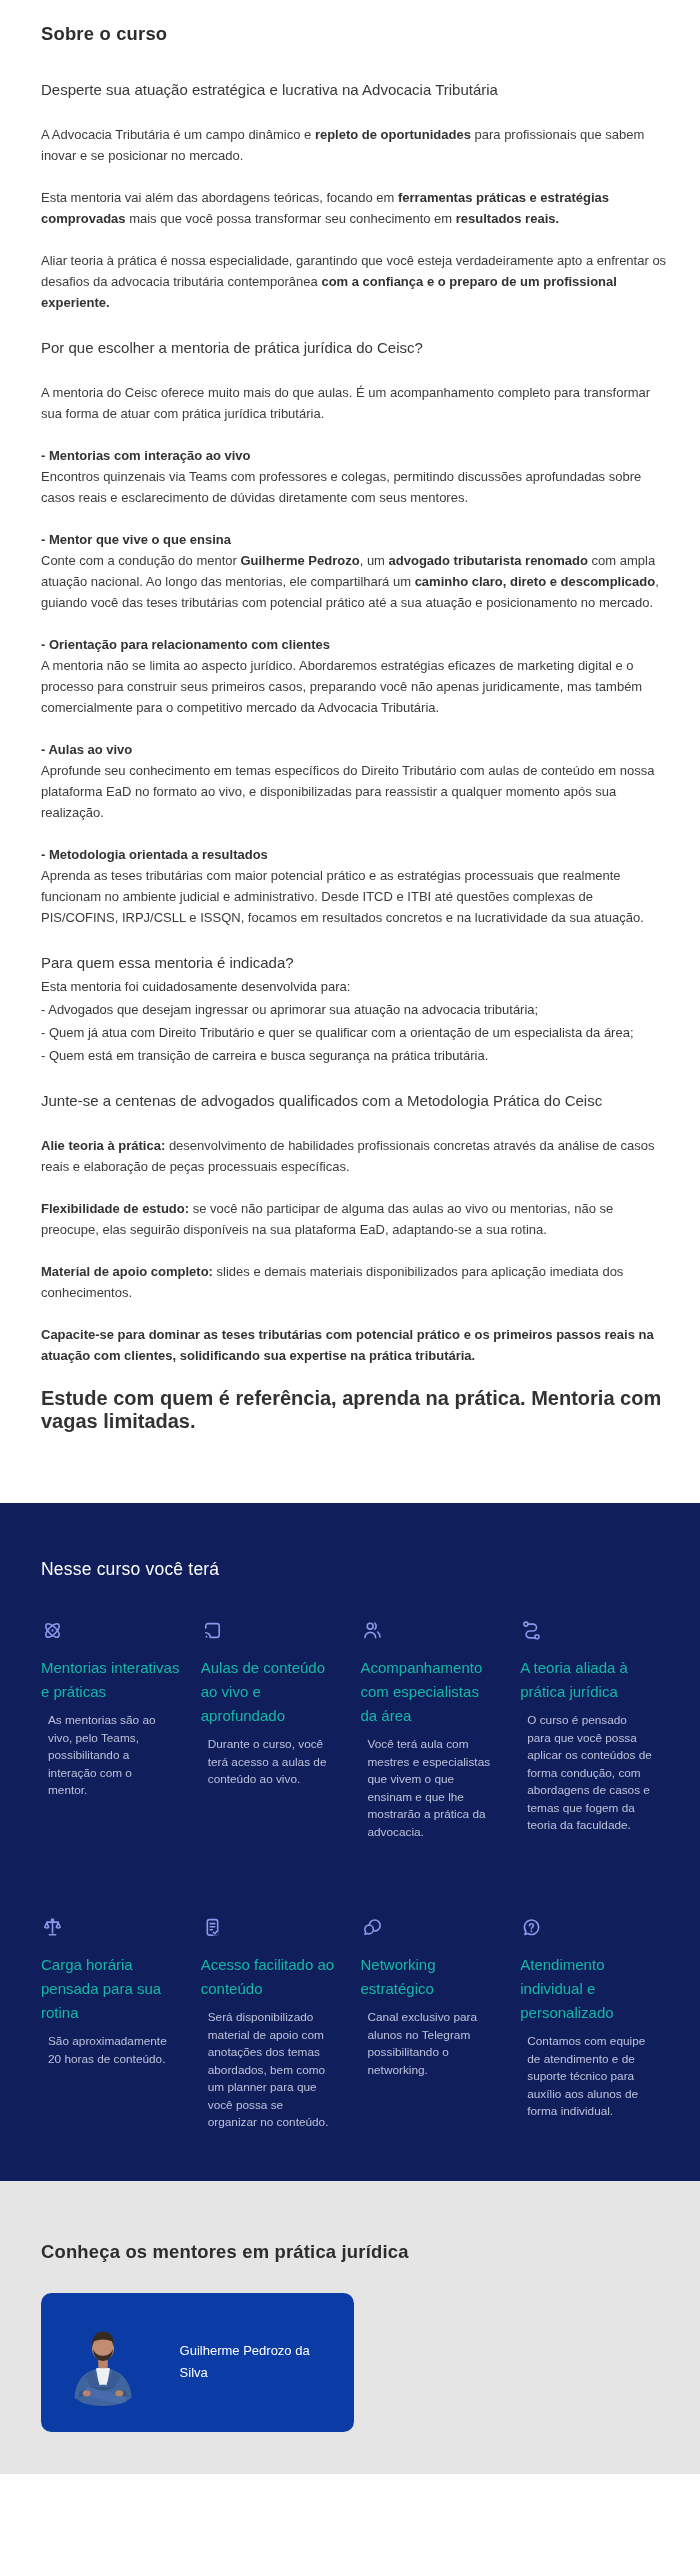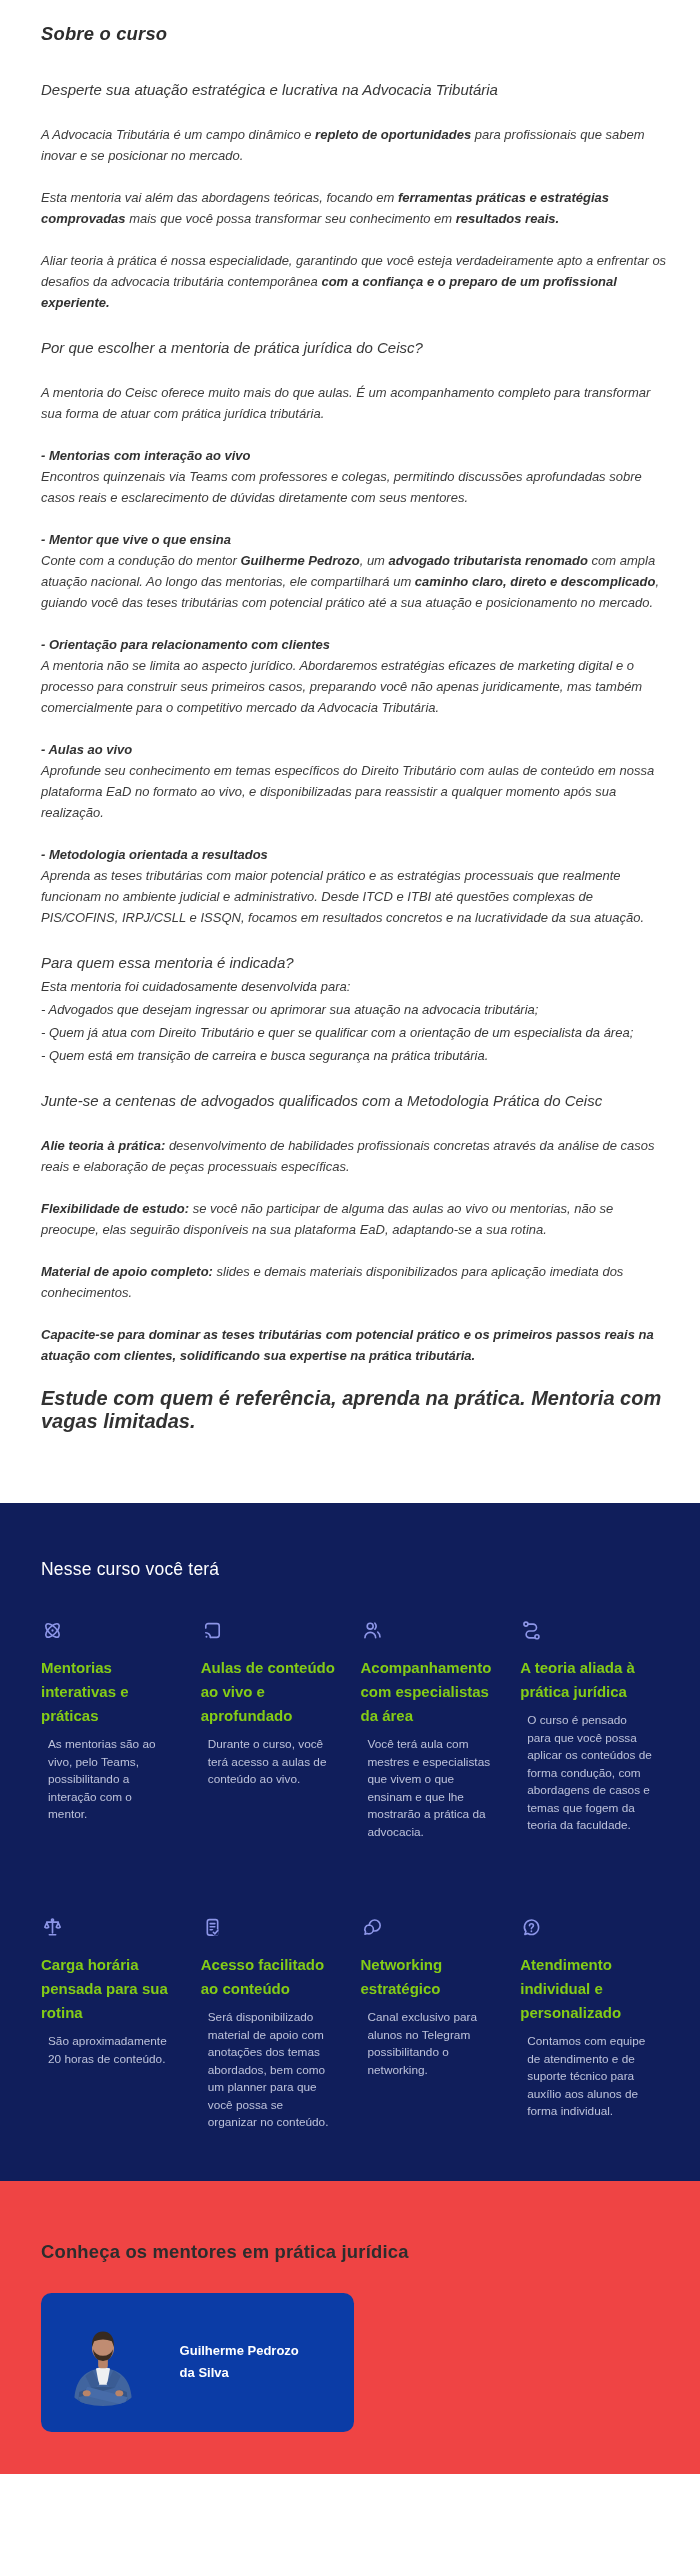--- a/index.html
+++ b/index.html
@@ -3,21 +3,21 @@
 <meta charset="utf-8">
 <style>
   html,body{margin:0;padding:0;background:#ffffff;}
   body{
     width:700px;
     font-family:"Liberation Sans", sans-serif;
     color:#3c3c3c;
     -webkit-font-smoothing:antialiased;
   }
   
-  .about{padding:23px 31px 49px 41px;background:#ffffff;font-style:italic;}
+  .about{padding:23px 31px 49px 41px;background:#ffffff;}
   .about-inner{max-width:628px;}
   .page-title{
     font-size:18.4px;font-weight:600;color:#2d2d2d;
     margin:0 0 33px 0;letter-spacing:0.2px;
   }
   .sub{
     font-size:15px;font-weight:400;color:#383838;
     line-height:23px;margin:23px 0;
   }
   .about p{
@@ -39,51 +39,51 @@
   .features-grid{
     display:grid;
     grid-template-columns:repeat(4,1fr);
     column-gap:21px;
     row-gap:68px;
   }
   .feature-card{min-width:0;}
   .card-icon{display:block;width:23px;height:23px;color:#8d96e8;margin-bottom:14px;}
   .card-icon svg{width:23px;height:23px;display:block;}
   .feature-title{
-    font-size:15px;font-weight:700;color:#84cc16;
+    font-size:15px;font-weight:400;color:#14b8a6;
     line-height:24px;margin:0 0 8px 0;
   }
   .feature-desc{
     font-size:11.8px;font-weight:400;color:#bdc2da;
     line-height:17.5px;margin:7px;
   }
   
   .mentors{
-    background:#ef4444;
+    background:#e5e5e5;
     padding:60px 41px 42px 41px;
     box-sizing:border-box;
   }
   .mentors-title{
     font-size:18.4px;font-weight:600;color:#2d2d2d;
     margin:0 0 30px 0;letter-spacing:0.2px;
   }
   .mentor-card{
     width:313px;height:139px;
     background:#0b3ca6;
     border-radius:10.5px;
     display:flex;align-items:center;
     box-sizing:border-box;
     padding:0 17.5px 0 24.6px;
     cursor:pointer;
   }
   .mentor-photo{width:74px;height:81px;flex:0 0 auto;margin-top:7px;}
   .mentor-photo svg{display:block;width:74px;height:81px;}
   .mentor-name{
     margin-left:40px;
-    color:#ffffff;font-size:13px;font-weight:700;line-height:22px;
+    color:#ffffff;font-size:13px;font-weight:400;line-height:22px;
     max-width:132px;
   }
 </style>
 </head>
 <body>
 
 <section class="about">
   <div class="about-inner">
     <h1 class="page-title">Sobre o curso</h1>
     <div>

